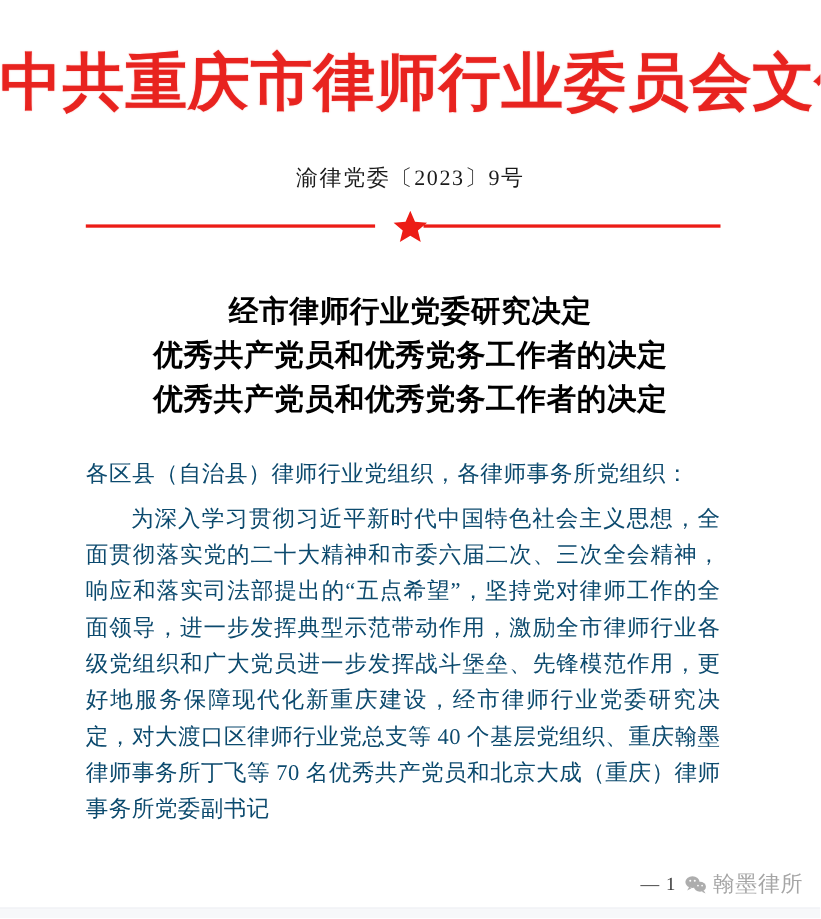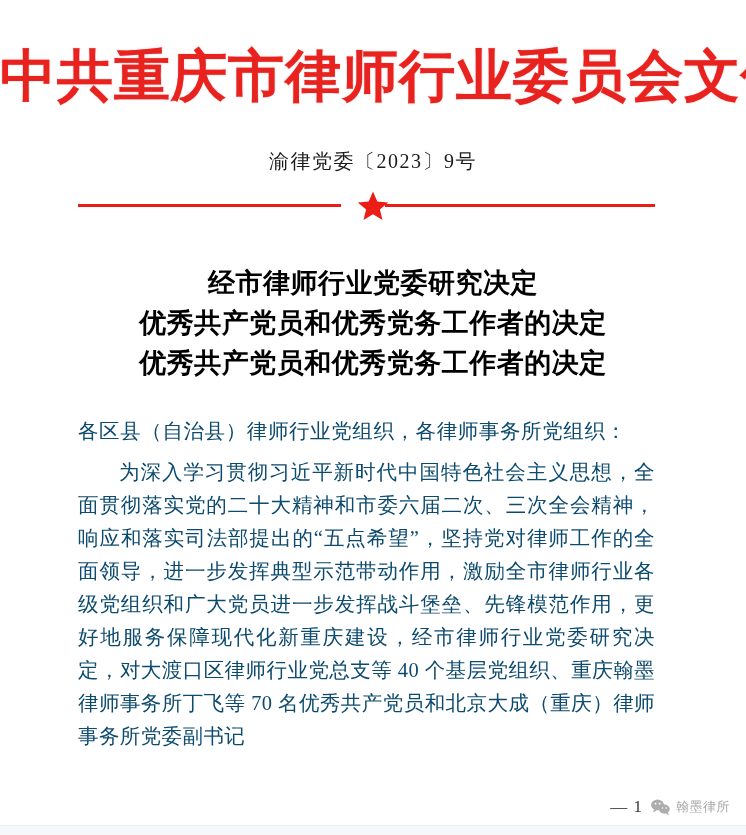--- a/index.html
+++ b/index.html
@@ -151,21 +151,21 @@
     opacity: 0.62;
   }
   .wechat-icon {
     width: 21px;
     height: 18px;
     color: #7c7c7c;
   }
   .wechat-icon svg { display: block; }
   .wechat-label {
     font-family: "Liberation Sans", "DejaVu Sans", sans-serif;
-    font-size: 13px;
+    font-size: 20px;
     color: #6f6f6f;
     white-space: nowrap;
     letter-spacing: 0.5px;
   }
 </style>
 </head>
 <body>
 
 <div class="page">
 

